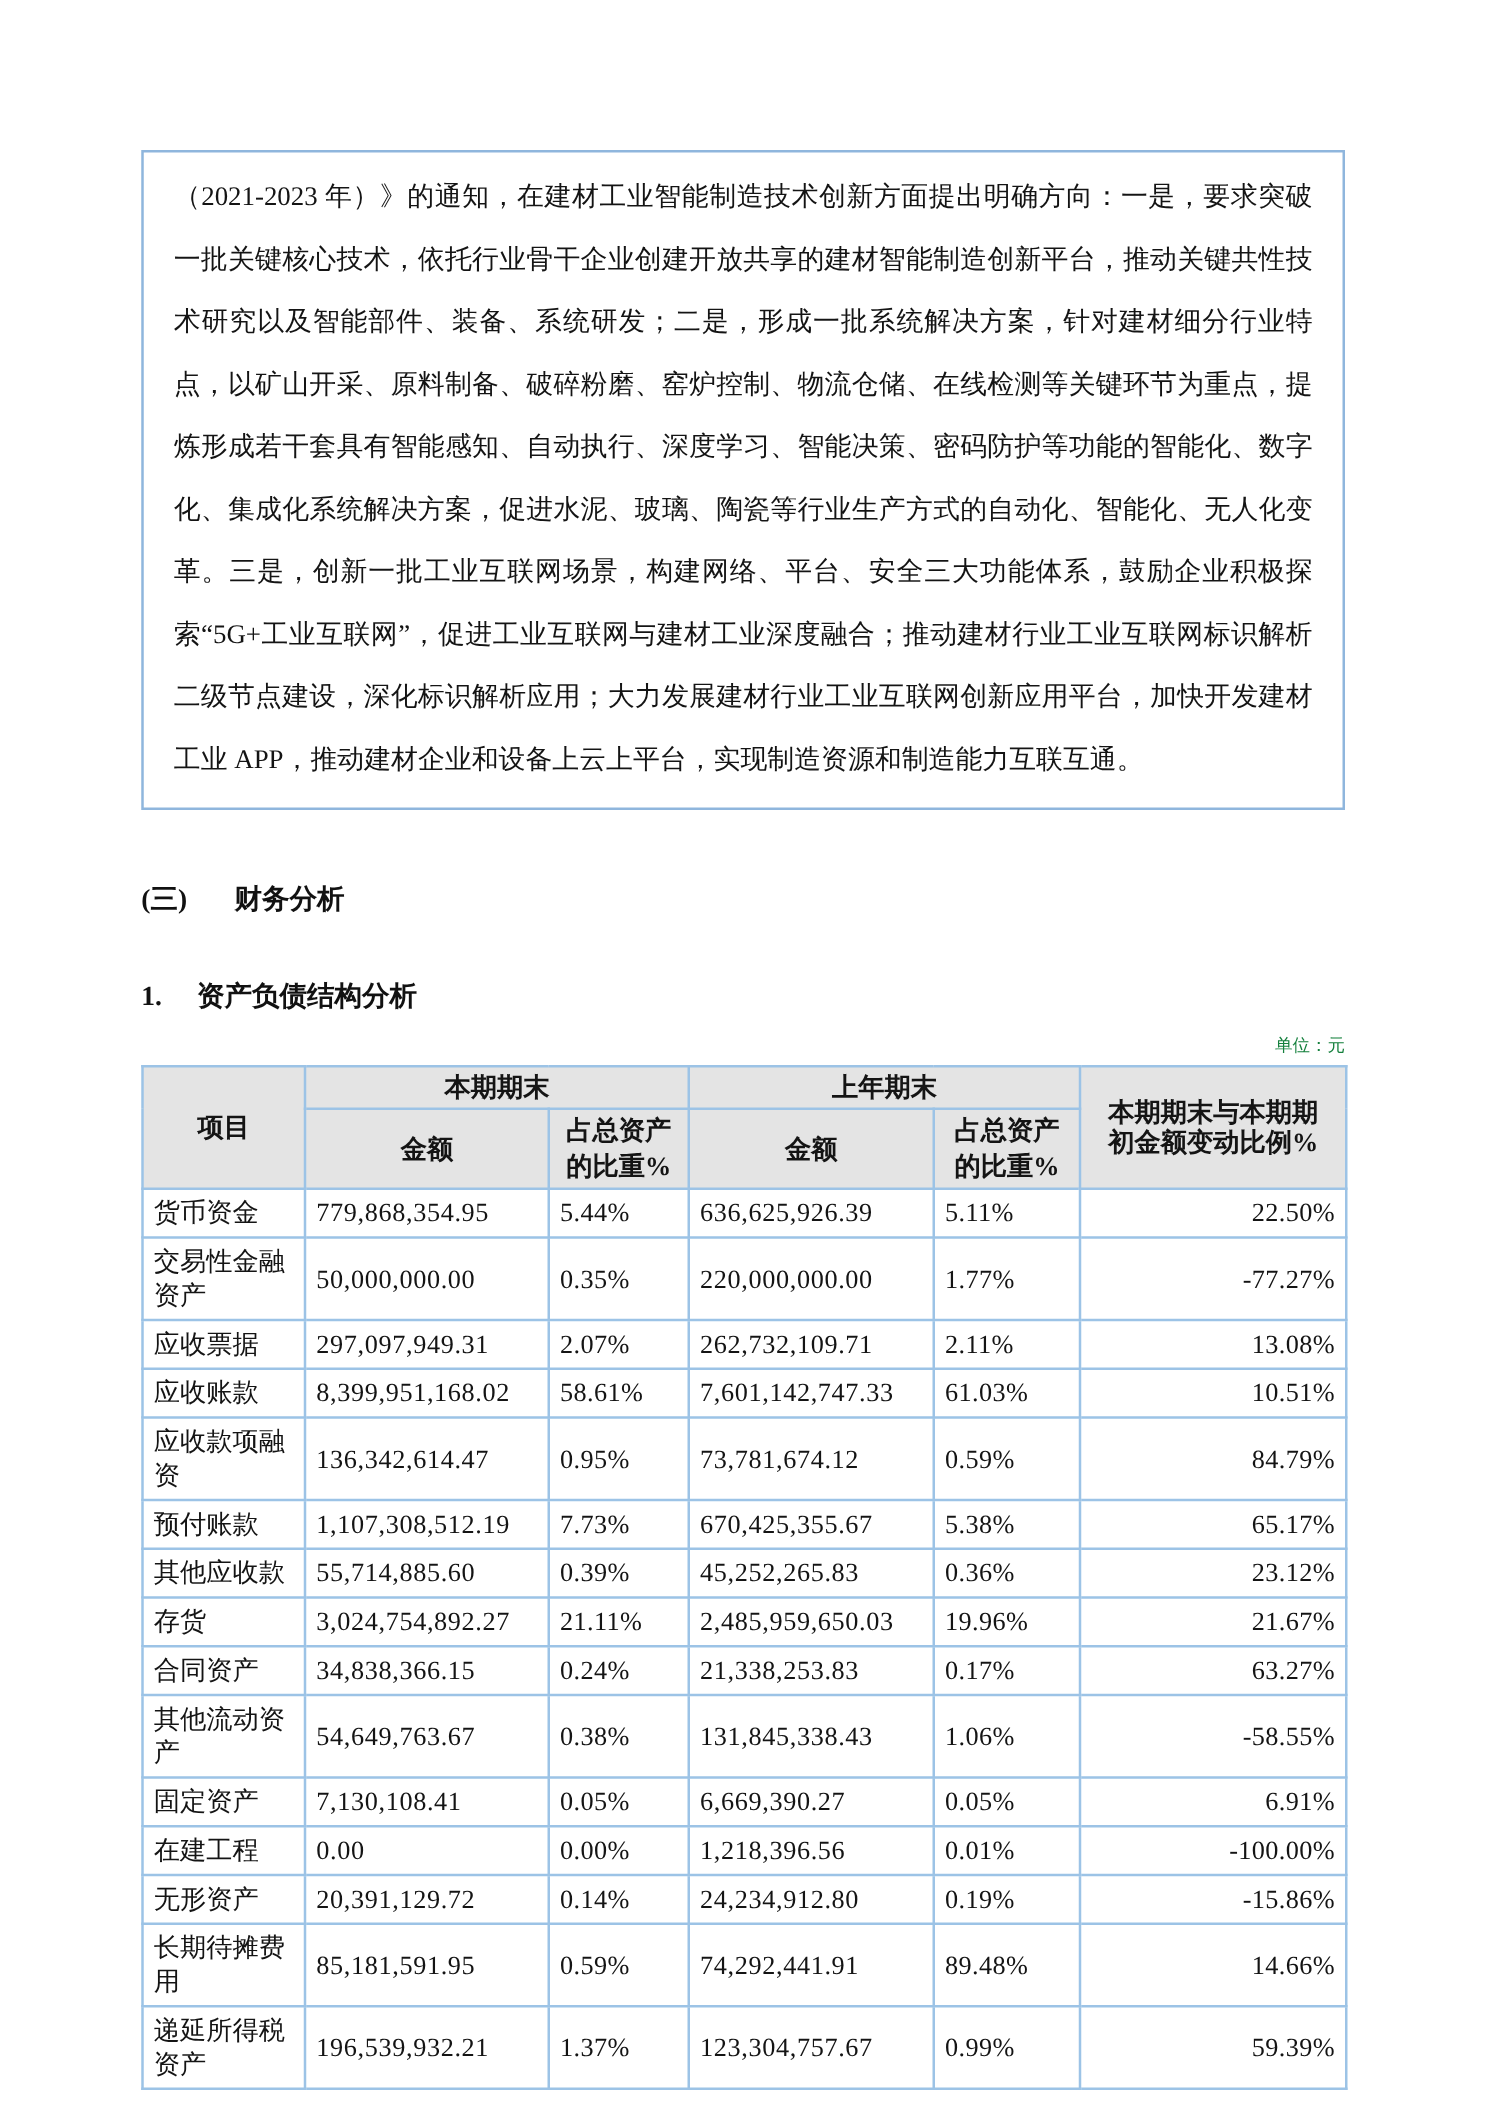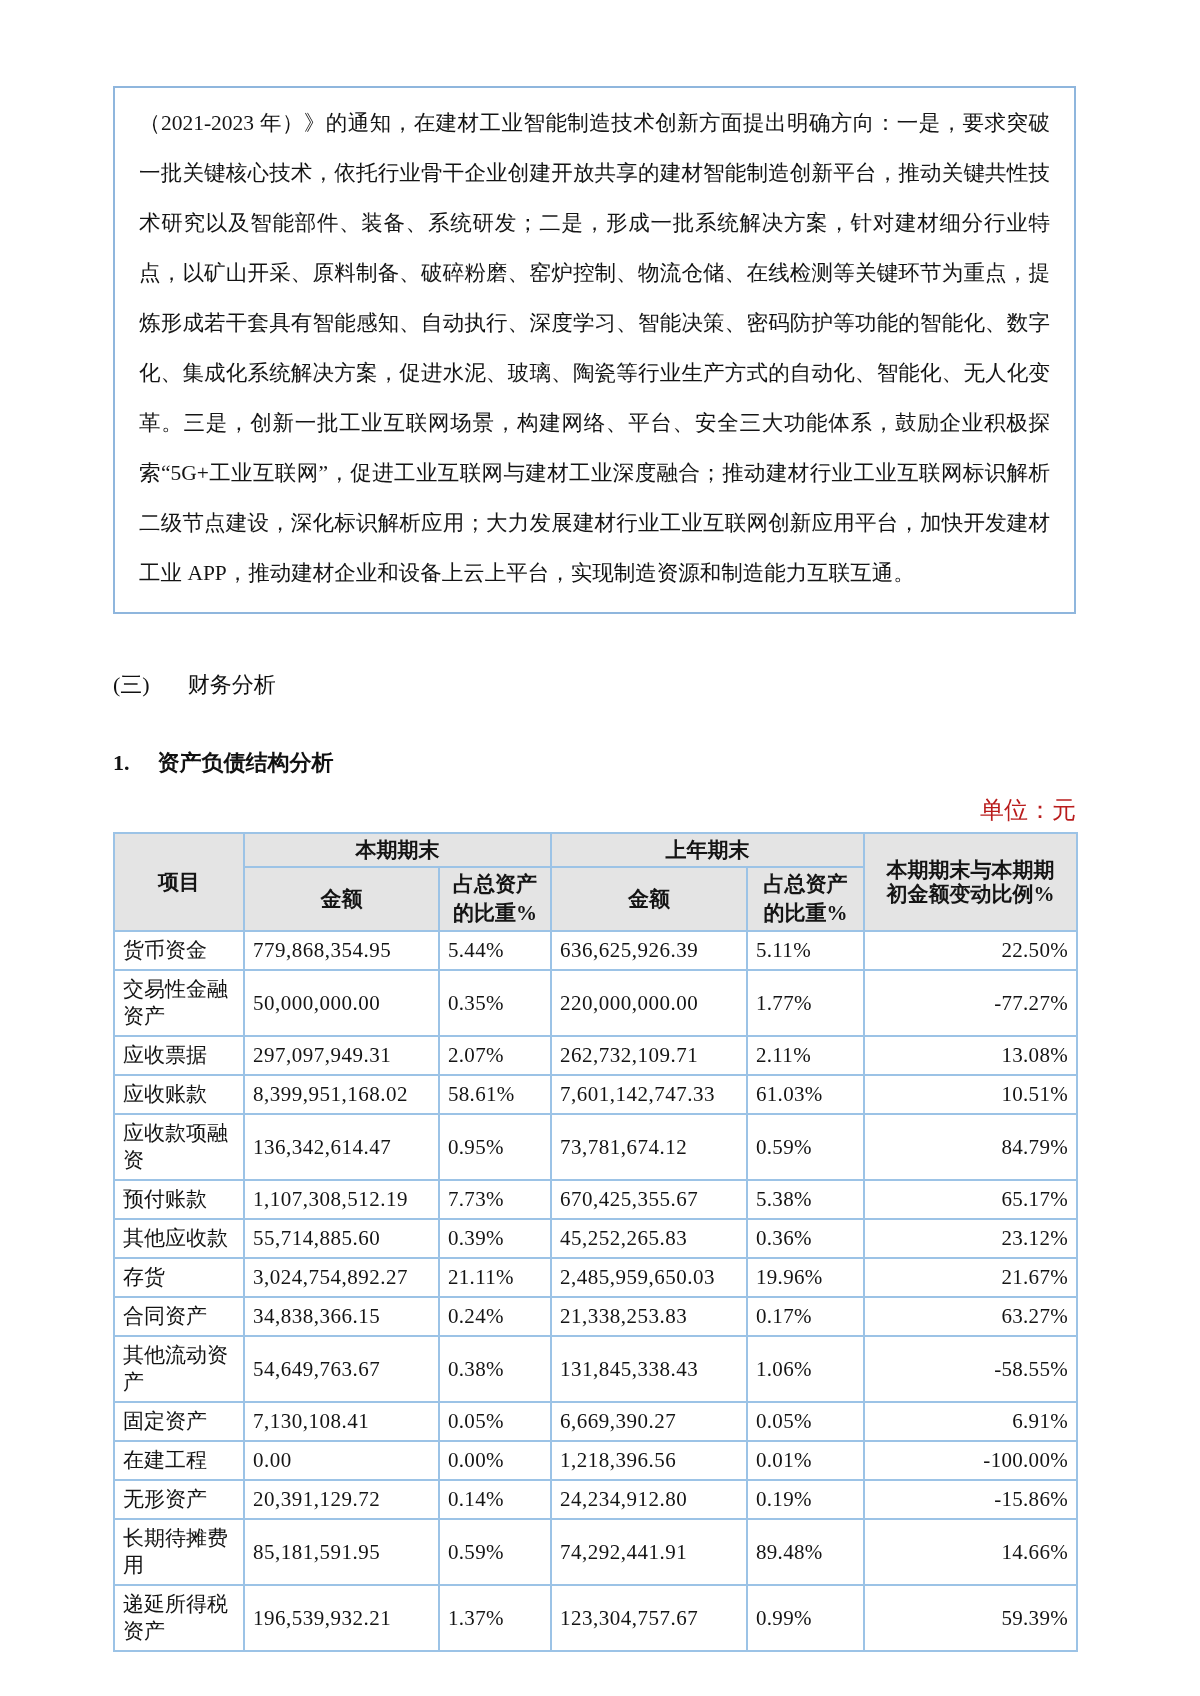--- a/index.html
+++ b/index.html
@@ -9,21 +9,21 @@
     height: 1696px;
     font-family: "Liberation Serif", "DejaVu Serif", serif;
     color: #1c1c1c;
     overflow: hidden;
   }
   .page {
     position: relative;
     width: 1200px;
     height: 1696px;
     background: #ffffff;
-    padding: 86px 124px 0 113px;
+    padding: 120px 124px 0 113px;
   }
   .content { width: 963px; }
 
   
   .para-box {
     border: 2px solid #8fb6dd;
     background: #ffffff;
     padding: 10px 24px 14px 24px;
   }
   .para-box p {
@@ -31,38 +31,38 @@
     line-height: 50px;
     text-align: justify;
     text-justify: inter-ideograph;
     color: #141414;
   }
 
   
   .h-section {
     margin-top: 56px;
     font-size: 22px;
-    font-weight: normal;
+    font-weight: bold;
     color: #111;
   }
   .h-section .h-num { display: inline-block; margin-right: 38px; }
   .h-sub {
     margin-top: 48px;
     font-size: 22px;
     font-weight: bold;
     color: #111;
   }
   .h-sub .h-num { display: inline-block; margin-right: 28px; }
 
   .unit-label {
     margin-top: 16px;
     margin-bottom: 6px;
     text-align: right;
-    font-size: 24px;
-    color: #b91c1c;
+    font-size: 14px;
+    color: #15803d;
   }
 
   
   table.fin {
     width: 963px;
     border-collapse: collapse;
     table-layout: fixed;
   }
   table.fin th, table.fin td {
     border: 2px solid #9cc3e6;

